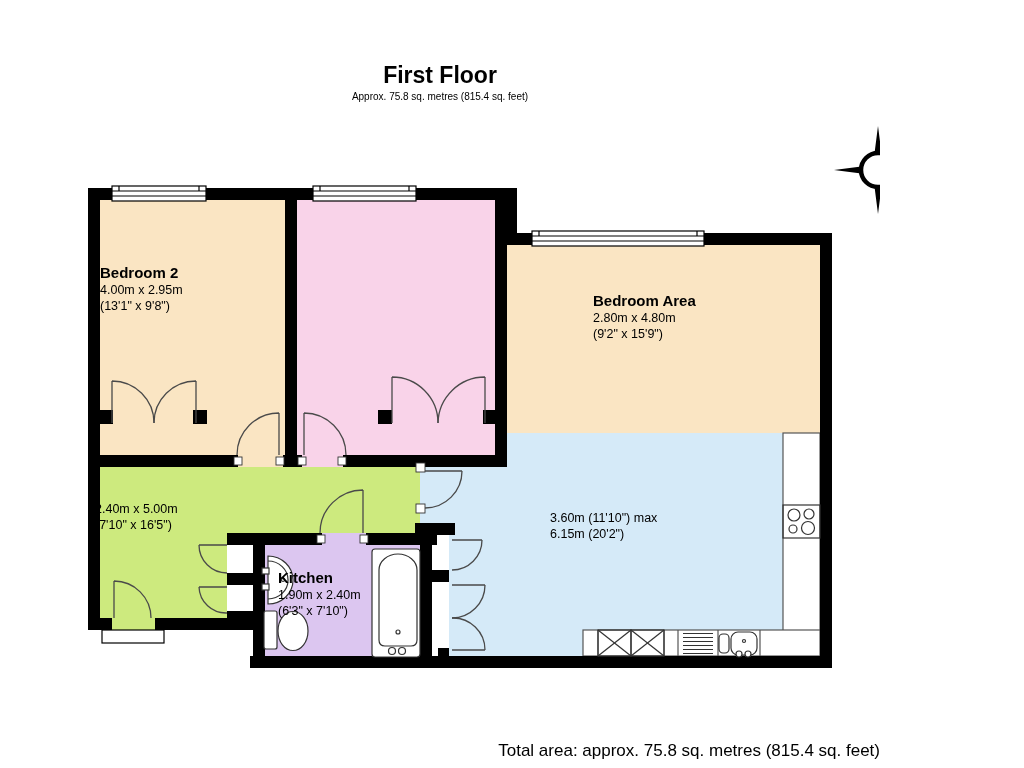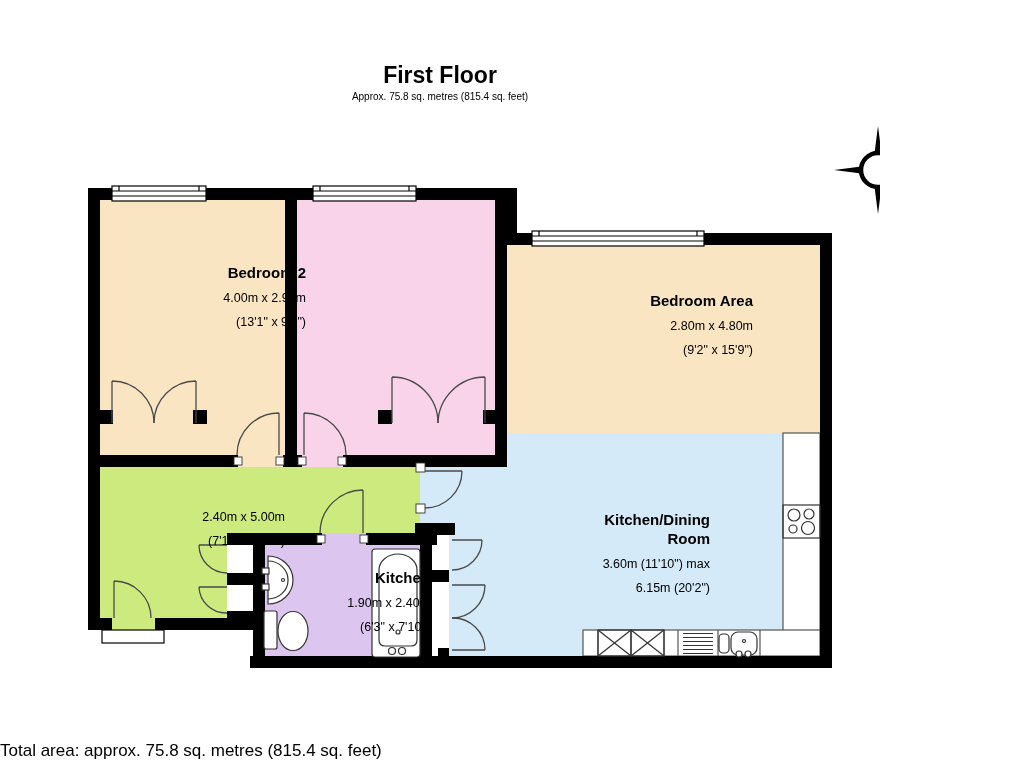--- a/index.html
+++ b/index.html
@@ -2,24 +2,24 @@
 <html><head>
 <meta charset="utf-8">
 <style>
   html,body{margin:0;padding:0;background:#fff;}
   .page{position:relative;width:880px;height:768px;background:#ffffff;
         font-family:"Liberation Sans",sans-serif;overflow:hidden;}
   .plan-svg{position:absolute;left:0;top:0;}
   .hdr{position:absolute;left:0;right:0;text-align:center;color:#000;}
   .hdr-title{top:62px;font-size:23px;font-weight:bold;}
   .hdr-sub{top:91px;font-size:10px;}
-  .ftr{position:absolute;left:0;right:0;top:741px;text-align:left;font-size:17px;color:#000;}
-  .room-label{position:absolute;text-align:right;color:#000;pointer-events:none;padding-left:20px;}
+  .ftr{position:absolute;left:0;right:0;top:741px;text-align:right;font-size:17px;color:#000;}
+  .room-label{position:absolute;text-align:left;color:#000;pointer-events:none;}
   .room-name{font-weight:bold;font-size:15px;line-height:19px;}
-  .room-dim{font-size:12.5px;line-height:16px;margin-top:8px;}
+  .room-dim{font-size:12.5px;line-height:16px;}
 </style>
 </head>
 <body>
 
 <div class="page">
 
   <div class="hdr hdr-title">First Floor</div>
   <div class="hdr hdr-sub">Approx.  75.8 sq. metres (815.4 sq. feet)</div>
 
   <svg class="plan-svg" width="1024" height="768" viewBox="0 0 1024 768">
@@ -207,21 +207,20 @@
   </div>
 
 
   <div class="room-label" style="left:593px;top:291px;width:140px;">
     <div class="room-name">Bedroom Area</div>
     <div class="room-dim">2.80m x 4.80m</div>
     <div class="room-dim">(9'2" x 15'9")</div>
   </div>
 
   <div class="room-label" style="left:550px;top:510px;width:140px;">
-    <div class="room-name">Kitchen/Dining Room</div>
     <div class="room-dim">3.60m (11'10") max</div>
     <div class="room-dim">6.15m (20'2")</div>
   </div>
 
   <div class="room-label" style="left:95px;top:501px;width:170px;">
     <div class="room-dim">2.40m x 5.00m</div>
     <div class="room-dim">(7'10" x 16'5")</div>
   </div>
 
   <div class="room-label" style="left:278px;top:568px;width:132px;">

